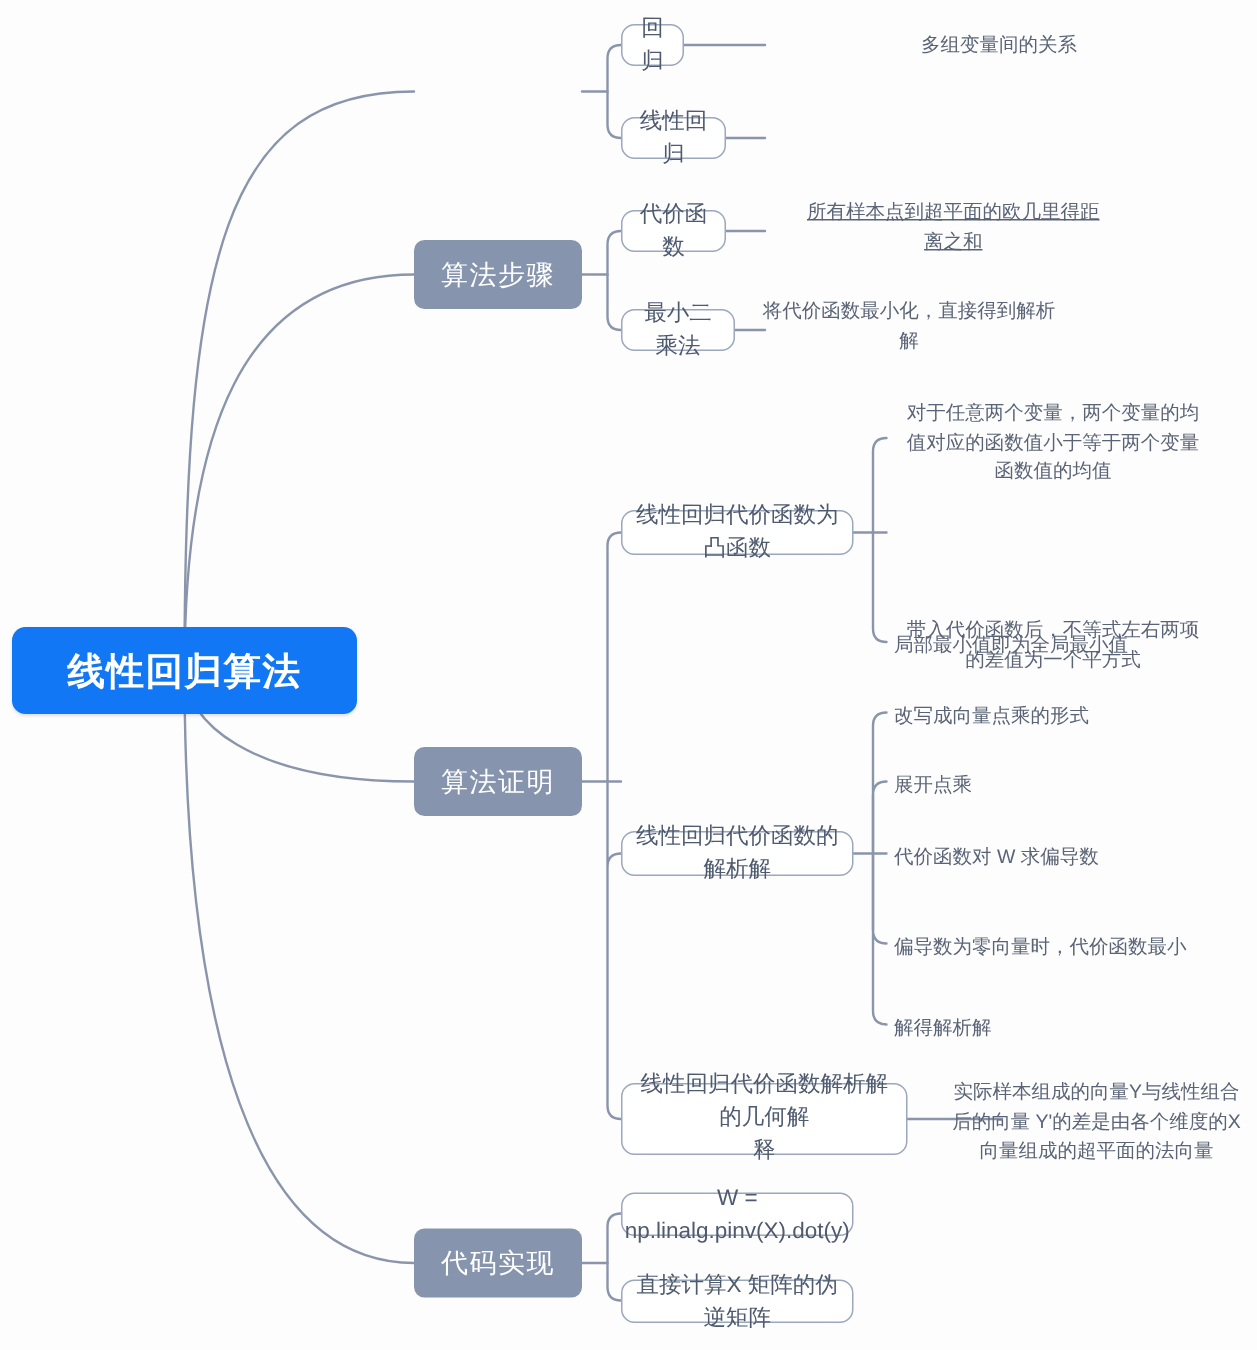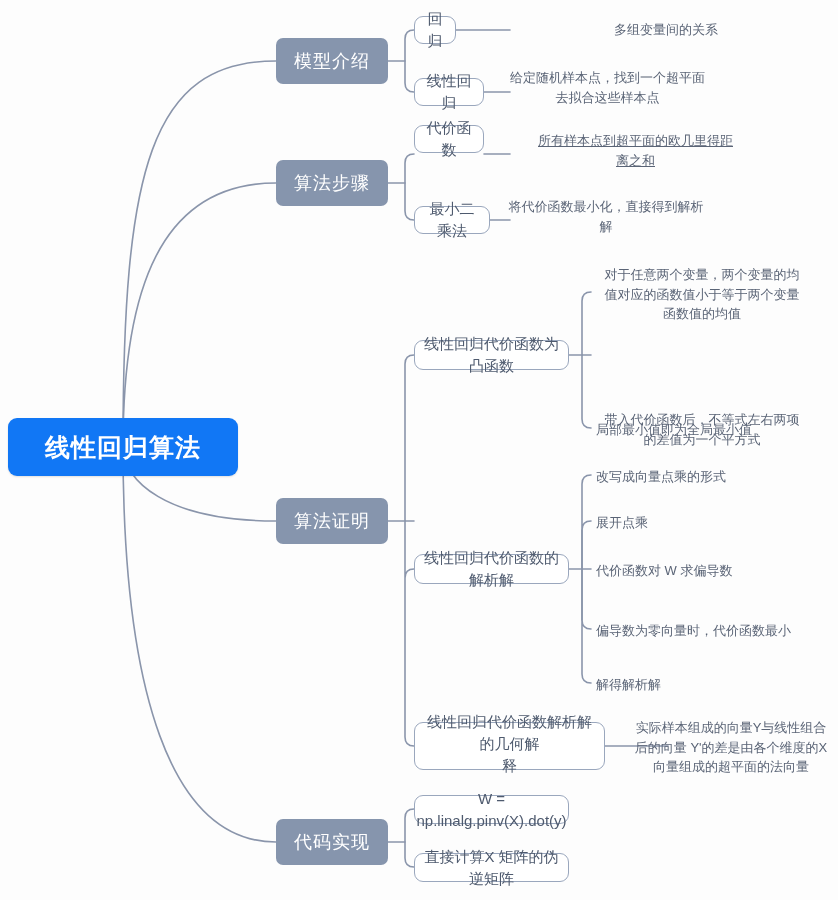--- a/index.html
+++ b/index.html
@@ -93,38 +93,33 @@
       <path d="M582,530 V620"></path>
 
       <path d="M605,746 H668"></path>
     </g>
   </svg>
 
   <div class="node root" style="left:8px;top:418px;width:230px;height:58px;">
     <span>线性回归算法</span>
   </div>
 
-  <div class="node branch" style="left:276px;top:38px;width:112px;height:46px;">
-    <span>模型介绍</span>
-  </div>
   <div class="node boxed" style="left:414px;top:16px;width:42px;height:28px;">
     <span>回归</span>
   </div>
   <div class="plain" style="position:absolute;left:516px;top:20px;width:300px;">多组变量间的关系</div>
 
   <div class="node boxed" style="left:414px;top:78px;width:70px;height:28px;">
     <span>线性回归</span>
   </div>
-  <div class="plain" style="position:absolute;left:500px;top:68px;width:215px;">给定随机样本点，找到一个超平面
-去拟合这些样本点</div>
 
   <div class="node branch" style="left:276px;top:160px;width:112px;height:46px;">
     <span>算法步骤</span>
   </div>
-  <div class="node boxed" style="left:414px;top:125px;width:70px;height:28px;">
+  <div class="node boxed" style="left:414px;top:140px;width:70px;height:28px;">
     <span>代价函数</span>
   </div>
   <div class="plain" style="position:absolute;left:528px;top:131px;width:215px;text-decoration:underline;">所有样本点到超平面的欧几里得距
 离之和</div>
 
   <div class="node boxed" style="left:414px;top:206px;width:76px;height:28px;">
     <span>最小二乘法</span>
   </div>
   <div class="plain" style="position:absolute;left:506px;top:197px;width:200px;">将代价函数最小化，直接得到解析
 解</div>

